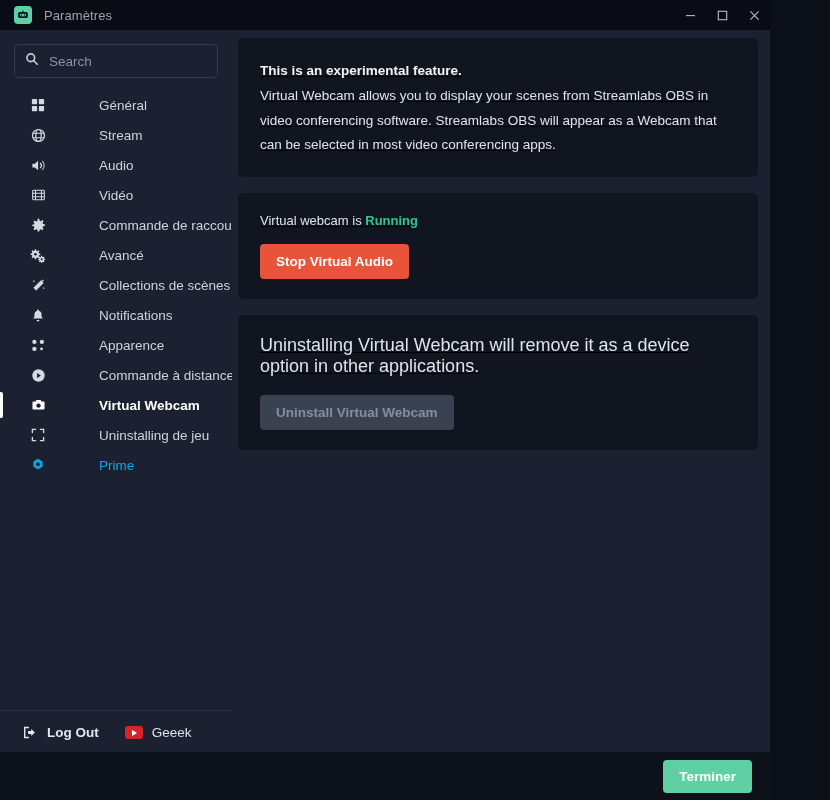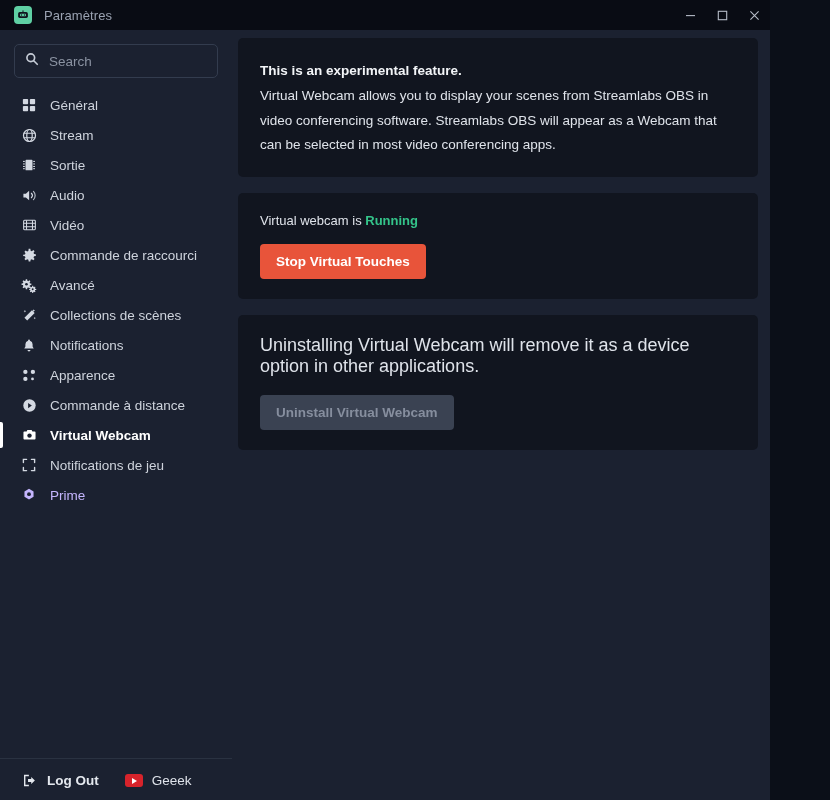--- a/index.html
+++ b/index.html
@@ -103,24 +103,25 @@
     font-size: 13.5px;
     margin-left: 10px;
   }
   .search-input::placeholder { color: #8b93a2; }
 
   .nav { padding-top: 6px; flex: 1 1 auto; overflow: hidden; }
   .nav-item {
     height: 30px;
     display: flex;
     align-items: center;
-    padding-left: 20px;
+    padding-left: 29px;
     position: relative;
     color: #ced3dc;
     font-size: 13.5px;
+    gap: 40px;
   }
   .nav-item .nav-ico {
     width: 18px;
     flex: 0 0 18px;
     display: flex;
     align-items: center;
     justify-content: center;
     color: #d4d9e2;
   }
   .nav-item .nav-ico svg { display: block; }
@@ -128,21 +129,21 @@
   .nav-item.active { color: #ffffff; font-weight: bold; }
   .nav-item.active .nav-ico { color: #ffffff; }
   .nav-item.active::before {
     content: "";
     position: absolute;
     left: 0; top: 2px;
     width: 3px; height: 26px;
     background: #ffffff;
     border-radius: 0 2px 2px 0;
   }
-  .nav-item.prime, .nav-item.prime .nav-ico { color: #c4b5fd; }
+  .nav-item.prime, .nav-item.prime .nav-ico { color: #0ea5e9; }
 
   .sidebar-footer {
     flex: 0 0 auto;
     border-top: 1px solid #2a3241;
     padding: 14px 0 12px 22px;
     display: flex;
     align-items: center;
   }
   .footer-link {
     display: flex;
@@ -180,20 +181,21 @@
     flex: 1 1 auto;
     background: #1b2130;
     padding: 8px 12px 0 6px;
     overflow: hidden;
   }
   .card {
     background: #11151f;
     border-radius: 5px;
     margin-bottom: 16px;
     padding: 20px 22px;
+    text-decoration: underline;
   }
   .card p { line-height: 1.55; }
   .lead-strong {
     color: #f2f4f7;
     font-weight: bold;
     font-size: 13.5px;
   }
   .lead-body {
     color: #dfe3ea;
     font-size: 13.5px;
@@ -316,36 +318,20 @@
           <span class="nav-ico">
             <svg width="15" height="15" viewBox="0 0 16 16" fill="none" stroke="currentColor" stroke-width="1.3">
               <circle cx="8" cy="8" r="6.4"></circle>
                 <ellipse cx="8" cy="8" rx="2.9" ry="6.4"></ellipse>
                 <path d="M1.8 5.6h12.4M1.8 10.4h12.4"></path>
             </svg>
           </span>
           <span class="nav-label">Stream</span>
         </div>
 
-        <div class="nav-item">
-          <span class="nav-ico">
-            <svg width="14" height="14" viewBox="0 0 16 16" fill="currentColor">
-              <rect x="4" y="2" width="8" height="12" rx="1"></rect>
-              <rect x="1.2" y="3.3" width="2" height="1.2"></rect>
-                <rect x="1.2" y="6.2" width="2" height="1.2"></rect>
-              <rect x="1.2" y="9.1" width="2" height="1.2"></rect>
-                <rect x="1.2" y="11.6" width="2" height="1.2"></rect>
-              <rect x="12.8" y="3.3" width="2" height="1.2"></rect>
-                <rect x="12.8" y="6.2" width="2" height="1.2"></rect>
-              <rect x="12.8" y="9.1" width="2" height="1.2"></rect>
-                <rect x="12.8" y="11.6" width="2" height="1.2"></rect>
-            </svg>
-          </span>
-          <span class="nav-label">Sortie</span>
-        </div>
 
         <div class="nav-item">
           <span class="nav-ico">
             <svg width="15" height="15" viewBox="0 0 16 16" fill="currentColor">
               <path d="M1.5 6h2.6L7.6 3v10L4.1 10H1.5z"></path>
               <path d="M10 5.6a3.4 3.4 0 010 4.8" stroke="currentColor" stroke-width="1.2" fill="none" stroke-linecap="round"></path>
               <path d="M12.2 3.6a6.2 6.2 0 010 8.8" stroke="currentColor" stroke-width="1.2" fill="none" stroke-linecap="round" opacity=".85"></path>
             </svg>
           </span>
           <span class="nav-label">Audio</span>
@@ -436,21 +422,21 @@
           </span>
           <span class="nav-label">Virtual Webcam</span>
         </div>
 
         <div class="nav-item">
           <span class="nav-ico">
             <svg width="14" height="14" viewBox="0 0 16 16" fill="none" stroke="currentColor" stroke-width="1.6" stroke-linecap="round">
               <path d="M1.6 5.2V1.6h3.6M10.8 1.6h3.6v3.6M14.4 10.8v3.6h-3.6M5.2 14.4H1.6v-3.6"></path>
             </svg>
           </span>
-          <span class="nav-label">Notifications de jeu</span>
+          <span class="nav-label">Uninstalling de jeu</span>
         </div>
 
         <div class="nav-item prime">
           <span class="nav-ico">
             <svg width="14" height="14" viewBox="0 0 16 16" fill="currentColor">
               <path d="M8 .9l5.2 3v6.2L8 13.1 2.8 10.1V3.9z"></path>
               <circle cx="8" cy="7" r="2.2" fill="#1b2130"></circle>
             </svg>
           </span>
           <span class="nav-label">Prime</span>
@@ -487,25 +473,28 @@
           <span class="lead-strong">This is an experimental feature.</span><br>
           <span class="lead-body">Virtual Webcam allows you to display your scenes from Streamlabs OBS in video conferencing software. Streamlabs OBS will appear as a Webcam that can be selected in most video conferencing apps.</span>
         </p>
       </div>
 
       <div class="card">
         <div class="status-line">
           <span>Virtual webcam is</span>
           <span class="status-value">Running</span>
         </div>
-        <button class="btn btn-danger">Stop Virtual Touches</button>
+        <button class="btn btn-danger">Stop Virtual Audio</button>
       </div>
 
       <div class="card">
         <div class="uninstall-text">Uninstalling Virtual Webcam will remove it as a device option in other applications.</div>
         <button class="btn btn-disabled" disabled="">Uninstall Virtual Webcam</button>
       </div>
 
     </div>
   </div>
 
+  <div class="bottombar">
+    <button class="btn-primary">Terminer</button>
+  </div>
 
 </div>
 
 </body></html>

